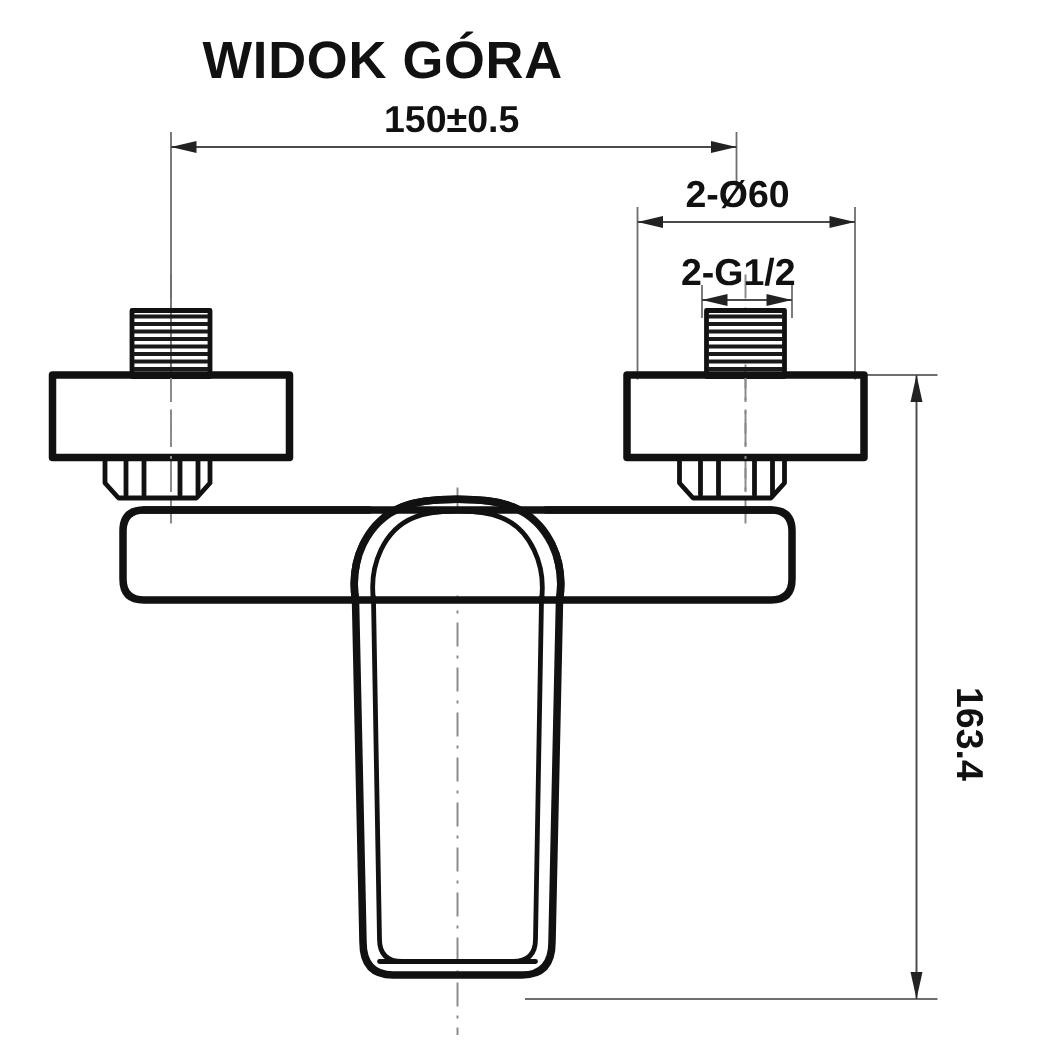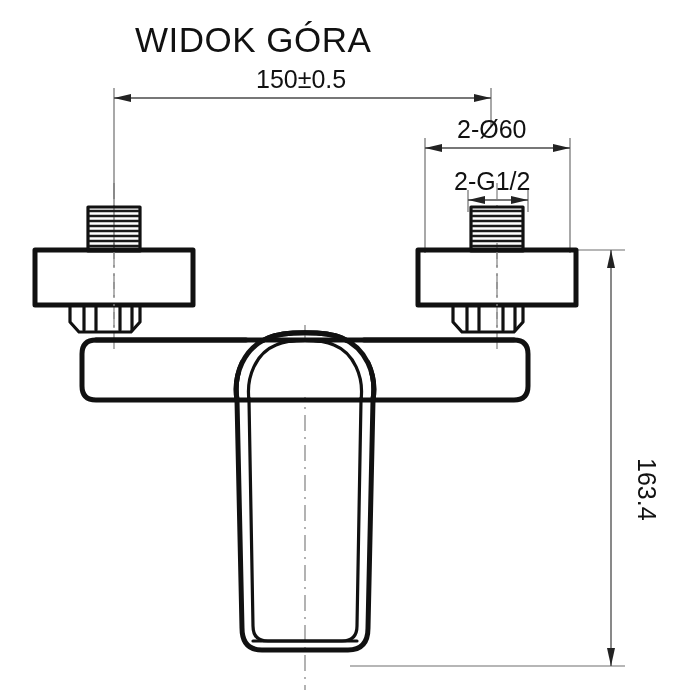--- a/index.html
+++ b/index.html
@@ -12,20 +12,21 @@
     width: 700px;
     height: 700px;
     font-family: "Liberation Sans", sans-serif;
     overflow: hidden;
   }
   #drawing-root {
     position: relative;
     width: 700px;
     height: 700px;
     background: #ffffff;
+    font-weight: bold;
   }
   svg.canvas {
     display: block;
     width: 700px;
     height: 700px;
   }
   .thick { fill: none; stroke: #111111; stroke-width: 5; stroke-linecap: round; stroke-linejoin: round; }
   .med   { fill: none; stroke: #111111; stroke-width: 3.2; stroke-linecap: round; stroke-linejoin: round; }
   .dimline { fill: none; stroke: #4a4a4a; stroke-width: 1.3; }
   .extline { fill: none; stroke: #6e6e6e; stroke-width: 1.2; }

